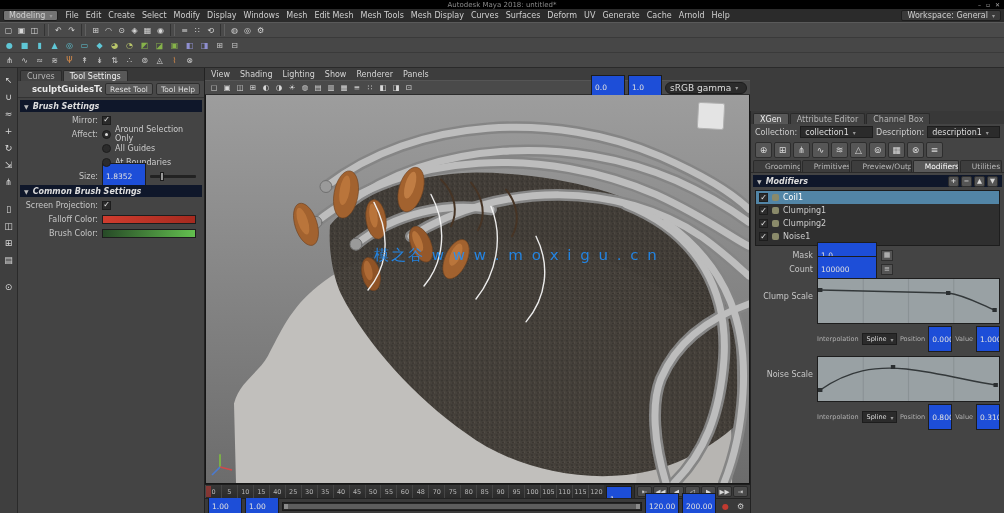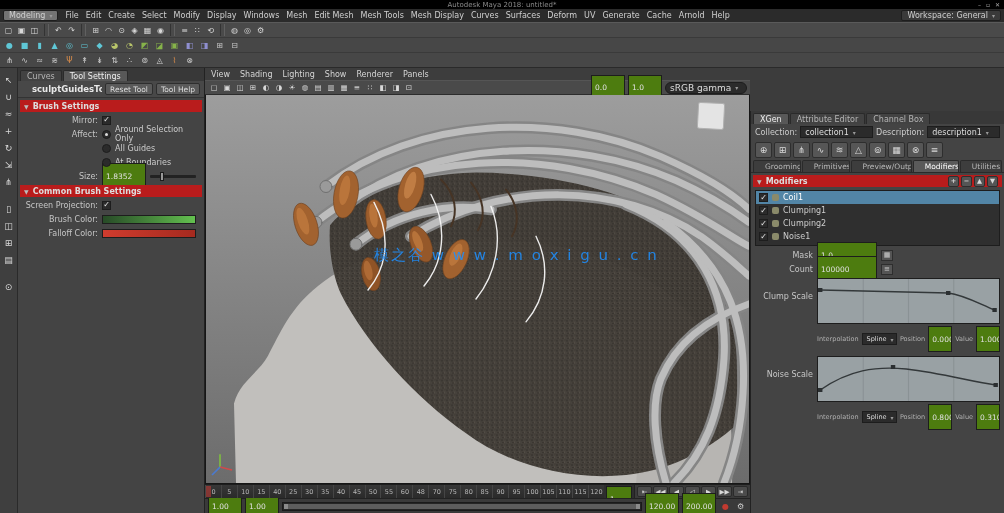--- a/index.html
+++ b/index.html
@@ -27,29 +27,29 @@
 .toolbox .icon-btn{width:14px;height:14px;font-size:9px;}
 .toolbox .spacer{height:7px;}
 
 .tool-panel{width:187px;background:#444;border-right:1px solid #222;display:flex;flex-direction:column;font-size:8px;}
 .panel-tabs{height:13px;background:#383838;display:flex;align-items:flex-end;gap:1px;padding:1px 2px 0;}
 .ptab{background:#424242;border:1px solid #2a2a2a;border-bottom:none;border-radius:2px 2px 0 0;padding:0 6px;height:11px;display:flex;align-items:center;color:#b5b5b5;white-space:nowrap;}
 .ptab.selected{background:#585858;color:#eee;}
 .tool-title{height:17px;display:flex;align-items:center;padding:0 4px;gap:3px;background:#484848;border-bottom:1px solid #333;}
 .tool-name{font-weight:bold;color:#e8e8e8;flex:1;font-size:8.5px;overflow:hidden;padding-left:10px;}
 .small-btn{background:#5a5a5a;border:1px solid #2e2e2e;border-radius:2px;padding:0 4px;height:12px;display:flex;align-items:center;font-size:7.5px;color:#ddd;white-space:nowrap;}
-.sec-header{height:12px;background:#b91c1c;margin:2px 2px 1px;display:flex;align-items:center;gap:4px;padding:0 4px;color:#ddd;font-weight:bold;}
+.sec-header{height:12px;background:#0f172a;margin:2px 2px 1px;display:flex;align-items:center;gap:4px;padding:0 4px;color:#ddd;font-weight:bold;font-style:italic;}
 .sec-header .tri{font-size:6px;color:#bbb;}
 .row{display:flex;align-items:center;height:14px;padding:0 4px;gap:4px;}
 .row .lbl{width:76px;text-align:right;color:#c6c6c6;flex-shrink:0;}
 .cb{width:9px;height:9px;background:#2b2b2b;border:1px solid #1d1d1d;display:flex;align-items:center;justify-content:center;flex-shrink:0;}
 .cb.checked::after{content:"✓";font-size:8px;color:#e8e8e8;line-height:1;}
 .radio{width:9px;height:9px;border-radius:50%;background:#2b2b2b;border:1px solid #1d1d1d;position:relative;flex-shrink:0;}
 .radio-row.selected .radio::after{content:"";position:absolute;inset:2px;border-radius:50%;background:#ddd;}
-.field{background:#4d7c0f;border:1px solid #1d1d1d;height:11px;display:flex;align-items:center;padding:12px 3px;color:#e0e0e0;font-size:7.5px;white-space:nowrap;overflow:hidden;}
+.field{background:#1d4ed8;border:1px solid #1d1d1d;height:11px;display:flex;align-items:center;padding:12px 3px;color:#e0e0e0;font-size:7.5px;white-space:nowrap;overflow:hidden;}
 .w44{width:44px;} .w34{width:34px;} .w60{width:60px;}
 .slider{flex:1;height:3px;background:#222;border-radius:1px;position:relative;margin-right:4px;}
 .slider .thumb{position:absolute;left:22%;top:-3px;width:4px;height:9px;background:#999;border:1px solid #1d1d1d;}
 .colorbar{flex:1;height:9px;border:1px solid #1d1d1d;margin-right:4px;}
 .bar-red{background:linear-gradient(90deg,#d03c2e,#a52a1f);}
 .bar-green{background:linear-gradient(90deg,#274a27,#63c04f);}
 
 .center{flex:1;display:flex;flex-direction:column;background:#444;min-width:0;}
 .vp-menubar{height:12px;background:#3d3d3d;display:flex;align-items:center;gap:10px;padding:0 6px;font-size:8px;color:#d5d5d5;}
 .vp-toolbar{height:15px;background:#4a4a4a;display:flex;align-items:center;gap:1px;padding:0 3px;border-bottom:1px solid #2c2c2c;border-top:1px solid #555;}
@@ -274,26 +274,26 @@
       </div>
       <div class="sec-header">
         <span class="tri">▼</span>
         <span>Common Brush Settings</span>
       </div>
       <div class="row">
         <span class="lbl">Screen Projection:</span>
         <span class="cb checked"></span>
       </div>
       <div class="row">
+        <span class="lbl">Falloff Color:</span>
+        <span class="colorbar bar-red"></span>
+      </div>
+      <div class="row">
         <span class="lbl">Brush Color:</span>
         <span class="colorbar bar-green"></span>
-      </div>
-      <div class="row">
-        <span class="lbl">Falloff Color:</span>
-        <span class="colorbar bar-red"></span>
       </div>
       <div class="filler"></div>
     </div>
 
     <div class="center">
       <div class="vp-menubar">
           <span class="menu-item">View</span>
           <span class="menu-item">Shading</span>
           <span class="menu-item">Lighting</span>
           <span class="menu-item">Show</span>

